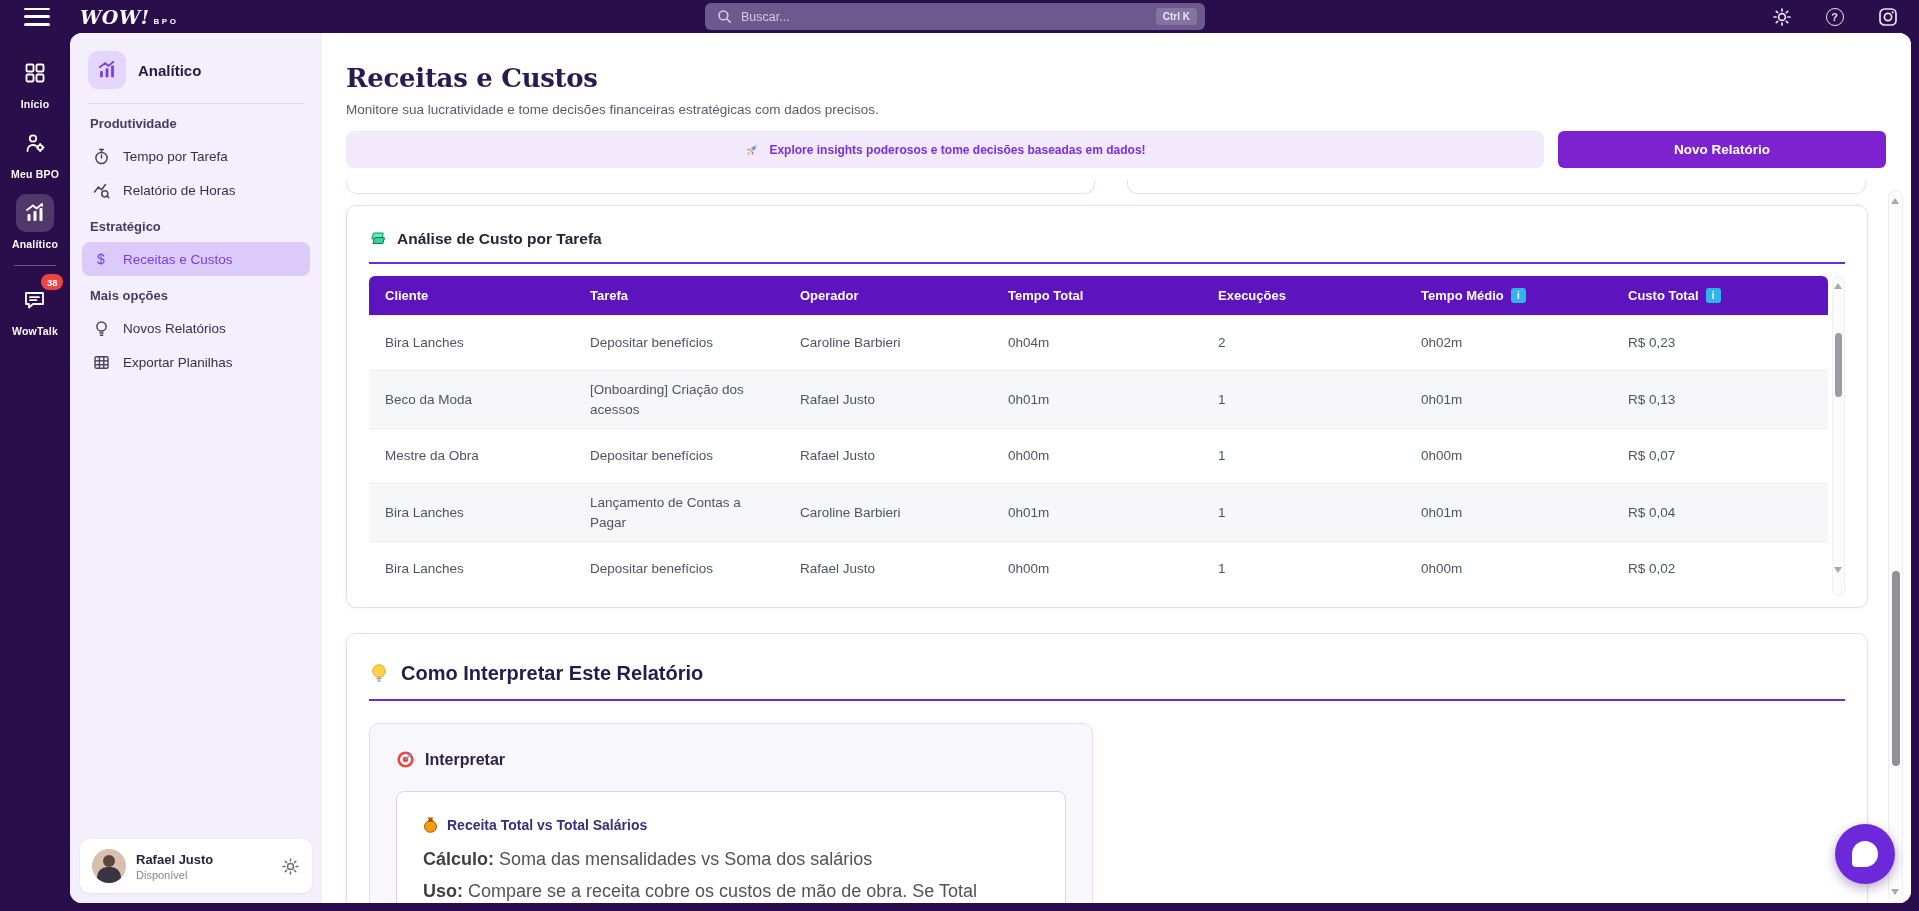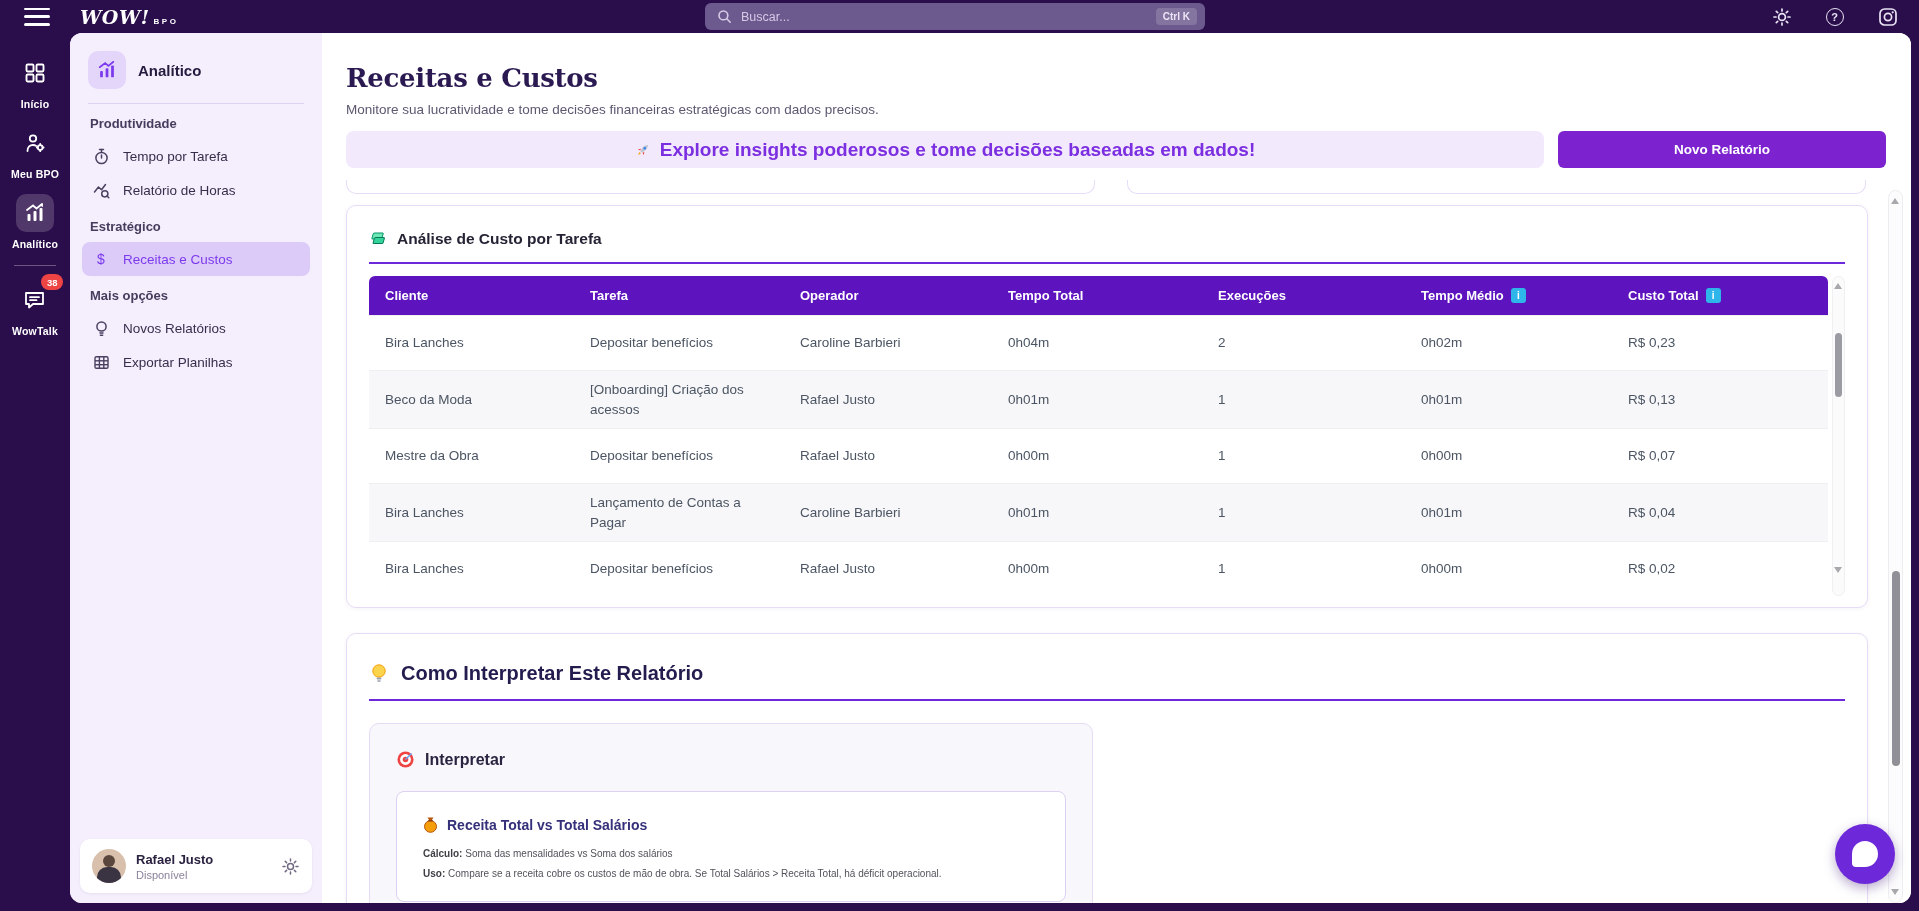--- a/index.html
+++ b/index.html
@@ -61,21 +61,21 @@
   .sb-user-status { font-size:11px; color:#8b829b; margin-top:2px; }
   .sb-gear { margin-left:auto; color:#6f6880; cursor:pointer; }
 
   
   .main { position:relative; flex:1; background:#fff; overflow:hidden; }
   .main-header { padding:30px 25px 0 24px; }
   .page-title { font-family:"DejaVu Serif", serif; font-weight:700; font-size:26px; color:#2b1a52; letter-spacing:-.3px; }
   .page-subtitle { margin-top:9px; font-size:13.5px; color:#5d5770; }
   .banner-row { margin-top:14px; display:flex; gap:14px; }
   .banner { flex:1; height:37px; background:#f2e9fd; border-radius:8px; display:flex; align-items:center; justify-content:center;
-            gap:9px; color:#7c2fe0; font-weight:600; font-size:19px; }
+            gap:9px; color:#7c2fe0; font-weight:600; font-size:12px; }
   .new-report-btn { width:328px; height:37px; background:#7c22ce; border:none; border-radius:6px; color:#fff;
                     font-weight:700; font-size:13.5px; cursor:pointer; font-family:inherit; }
 
   .content { position:relative; margin-top:12px; padding-left:24px; }
   .partials { display:flex; gap:32px; height:14px; margin-bottom:11px; }
   .partial-card { border:1px solid #e7dcf7; border-top:none; border-radius:0 0 10px 10px; height:14px; }
   .pc1 { width:749px; } .pc2 { width:739px; }
 
   .card { width:1522px; border:1px solid #e7dcf7; border-radius:10px; background:#fff;
           box-shadow:0 1px 4px rgba(60,30,110,.06); padding:0 22px; }
@@ -101,21 +101,21 @@
   .arrow-down { width:0; height:0; border-left:4.5px solid transparent; border-right:4.5px solid transparent; border-top:6px solid #a8a8ad; cursor:pointer; }
   .inner-sb .arrow-up { position:absolute; top:6px; left:1px; }
   .inner-sb .arrow-down { position:absolute; bottom:22px; left:1px; }
 
   .interpret-card { margin-top:25px; height:300px; }
   .i-title { margin-top:28px; display:flex; align-items:center; gap:12px; font-size:20px; font-weight:800; color:#221d4e; }
   .indicators { margin-top:22px; width:724px; background:#f8f7fc; border:1px solid #e5dbf5; border-radius:10px; padding:26px 26px; height:210px; }
   .ind-title { display:flex; align-items:center; gap:10px; font-size:16px; font-weight:700; color:#2a2440; }
   .ind-card { margin-top:22px; background:#fff; border:1px solid #ddd0f0; border-radius:8px; padding:24px 26px 20px; }
   .ind-card-title { display:flex; align-items:center; gap:9px; font-size:14px; font-weight:700; color:#35307a; }
-  .ind-line { margin-top:13px; font-size:10px; color:#52525b; line-height:1.55; }
+  .ind-line { margin-top:13px; font-size:18px; color:#52525b; line-height:1.55; }
   .ind-line b { color:#3f3f46; }
   .ind-line + .ind-line { margin-top:4px; }
 
   
   .main-sb { position:absolute; right:8px; top:157px; bottom:0; width:15px; background:#fcfcfd;
              border:1px solid #ededf1; border-radius:8px; }
   .main-sb .arrow-up { position:absolute; top:7px; left:2px; }
   .main-sb .arrow-down { position:absolute; bottom:7px; left:2px; }
   .main-sb .thumb { position:absolute; left:3px; width:8px; top:380px; height:195px; background:#909096; border-radius:6px; cursor:pointer; }
 

